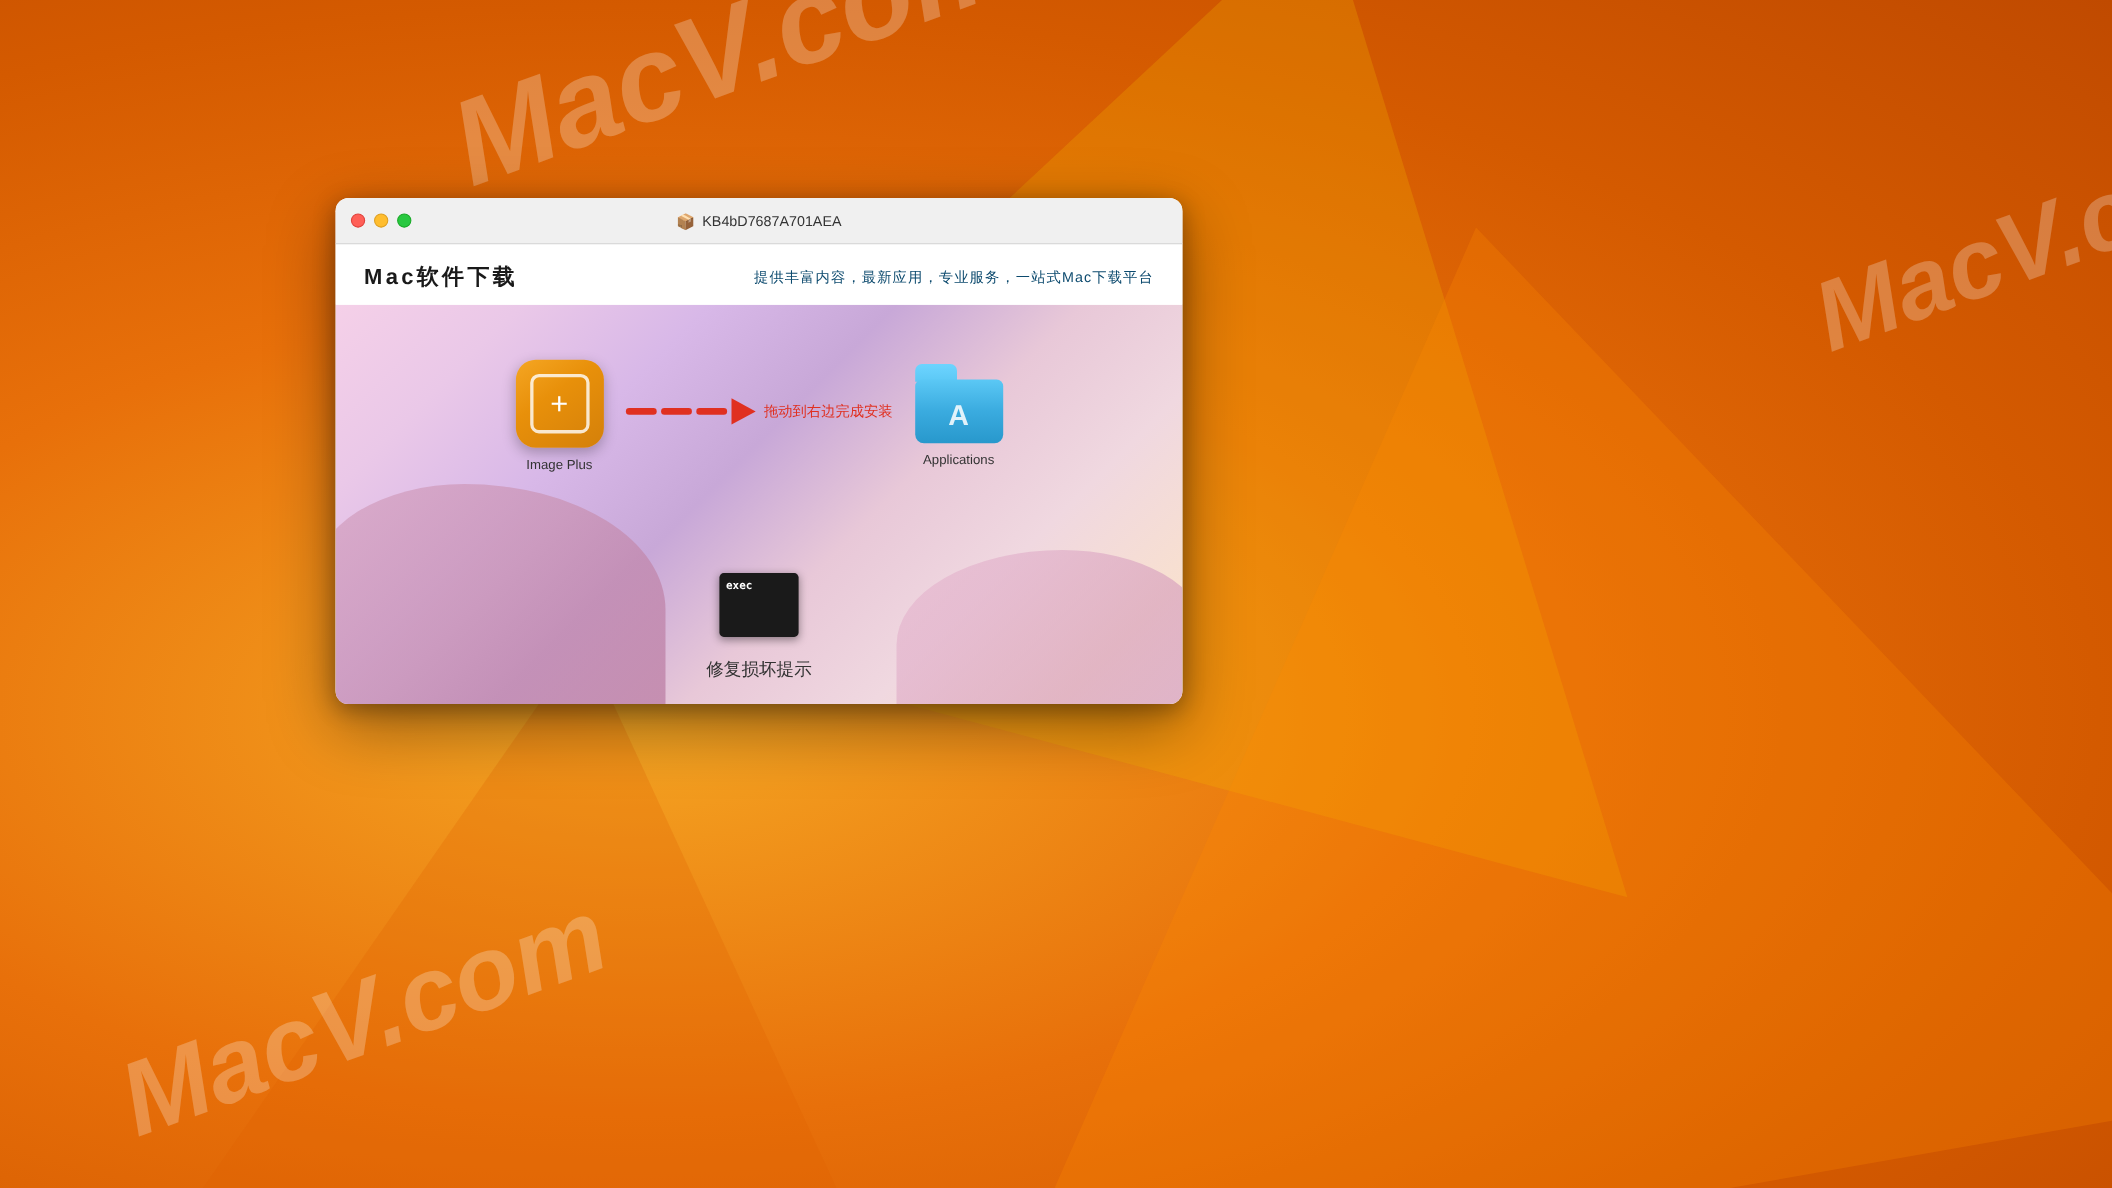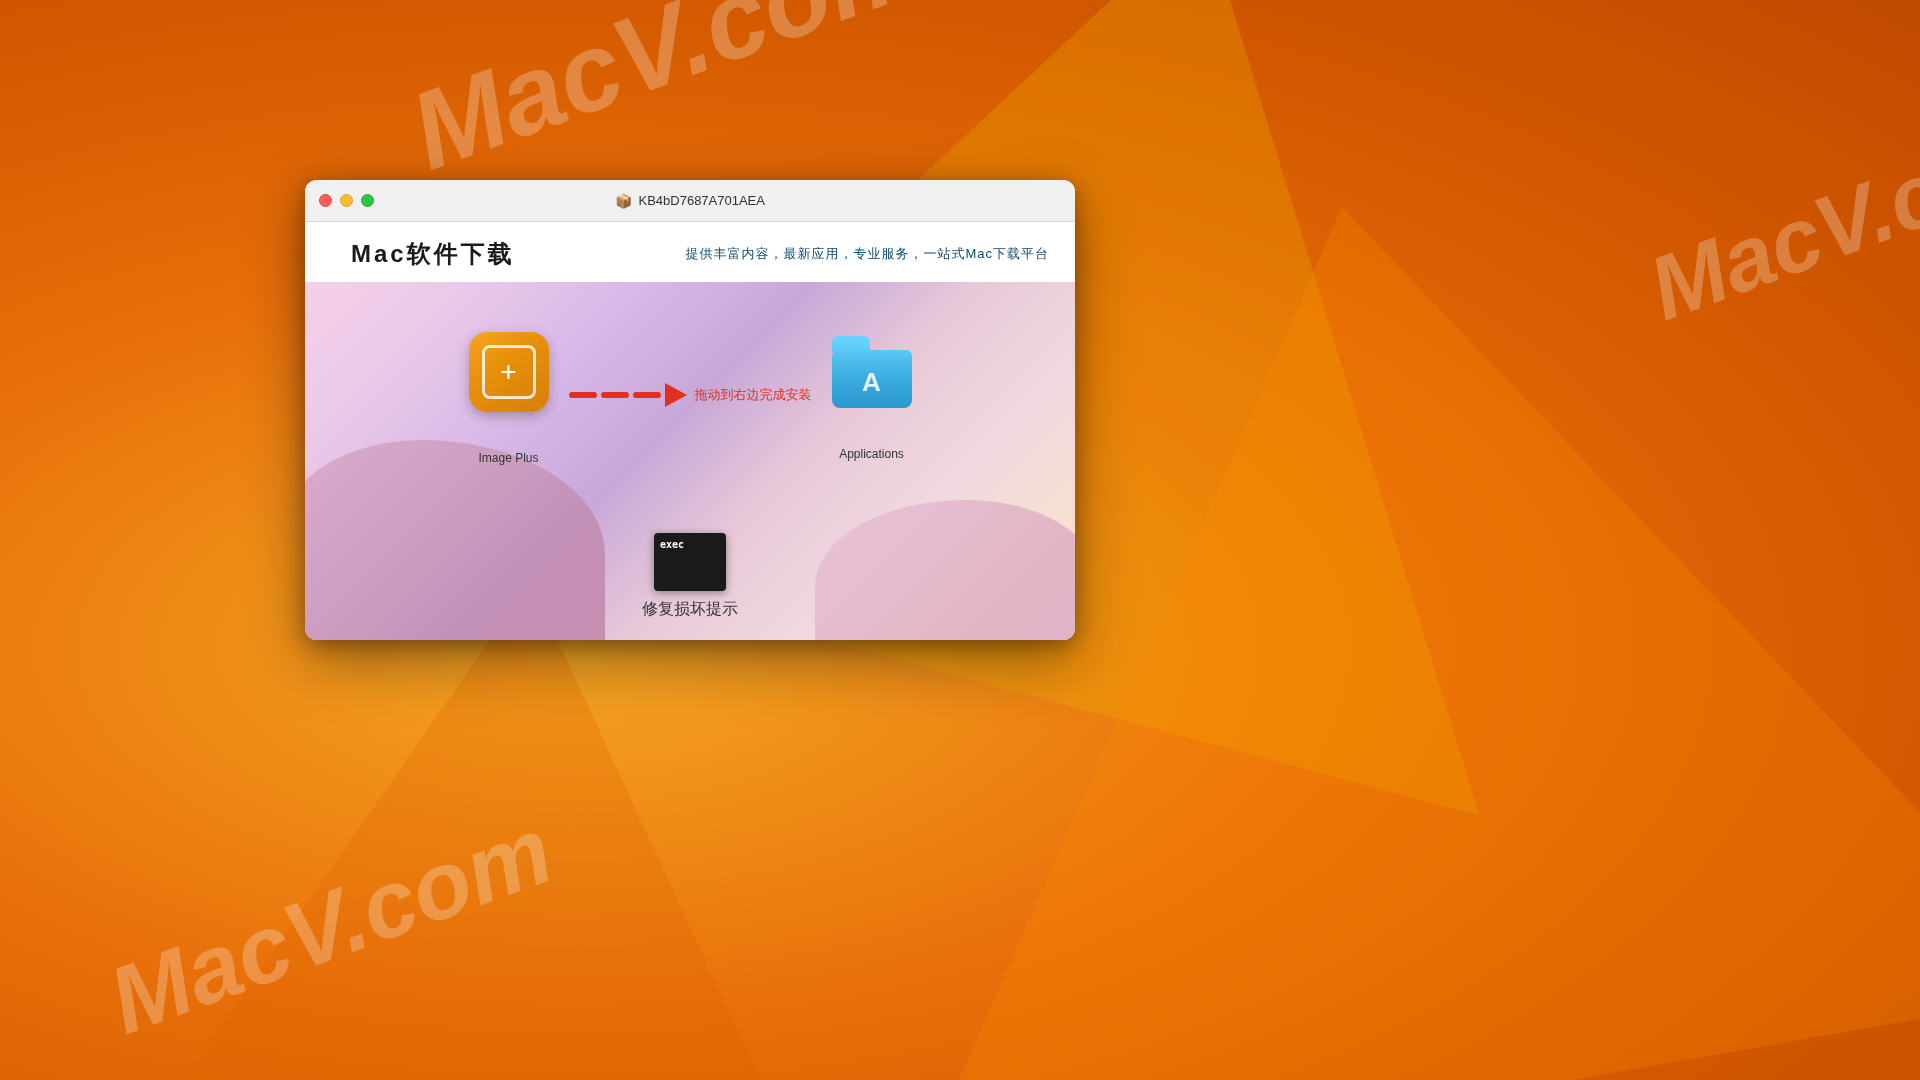--- a/index.html
+++ b/index.html
@@ -134,25 +134,24 @@
     .header {
       padding: 16px 26px 12px 26px;
       display: flex;
       align-items: center;
       justify-content: space-between;
       background: white;
       flex-shrink: 0;
     }
 
     .header-left {
-      font-size: 24px;
+      font-size: 20px;
       font-weight: 600;
       color: #1a1a1a;
       letter-spacing: 3px;
-      margin-left: 20px;
     }
 
     .header-right {
       font-size: 13px;
       color: #0c4a6e;
       letter-spacing: 1px;
     }
 
     
     .dmg-content {
@@ -247,21 +246,20 @@
       font-size: 28px;
       font-weight: 300;
       line-height: 1;
     }
 
     .icon-label {
       font-size: 12px;
       color: #333;
       text-align: center;
       font-weight: 400;
-      margin-top: 31px;
     }
 
     
     .arrow-area {
       display: flex;
       flex-direction: row;
       align-items: center;
       gap: 8px;
       margin: 0 20px;
       margin-top: -8px;
@@ -334,21 +332,21 @@
 
     
     .exec-section {
       position: absolute;
       bottom: 20px;
       left: 50%;
       transform: translateX(-50%);
       display: flex;
       flex-direction: column;
       align-items: center;
-      gap: 8px;
+      gap: 20px;
     }
 
     .exec-icon {
       width: 72px;
       height: 58px;
       background: #1a1a1a;
       border-radius: 4px;
       display: flex;
       flex-direction: column;
       align-items: flex-start;

